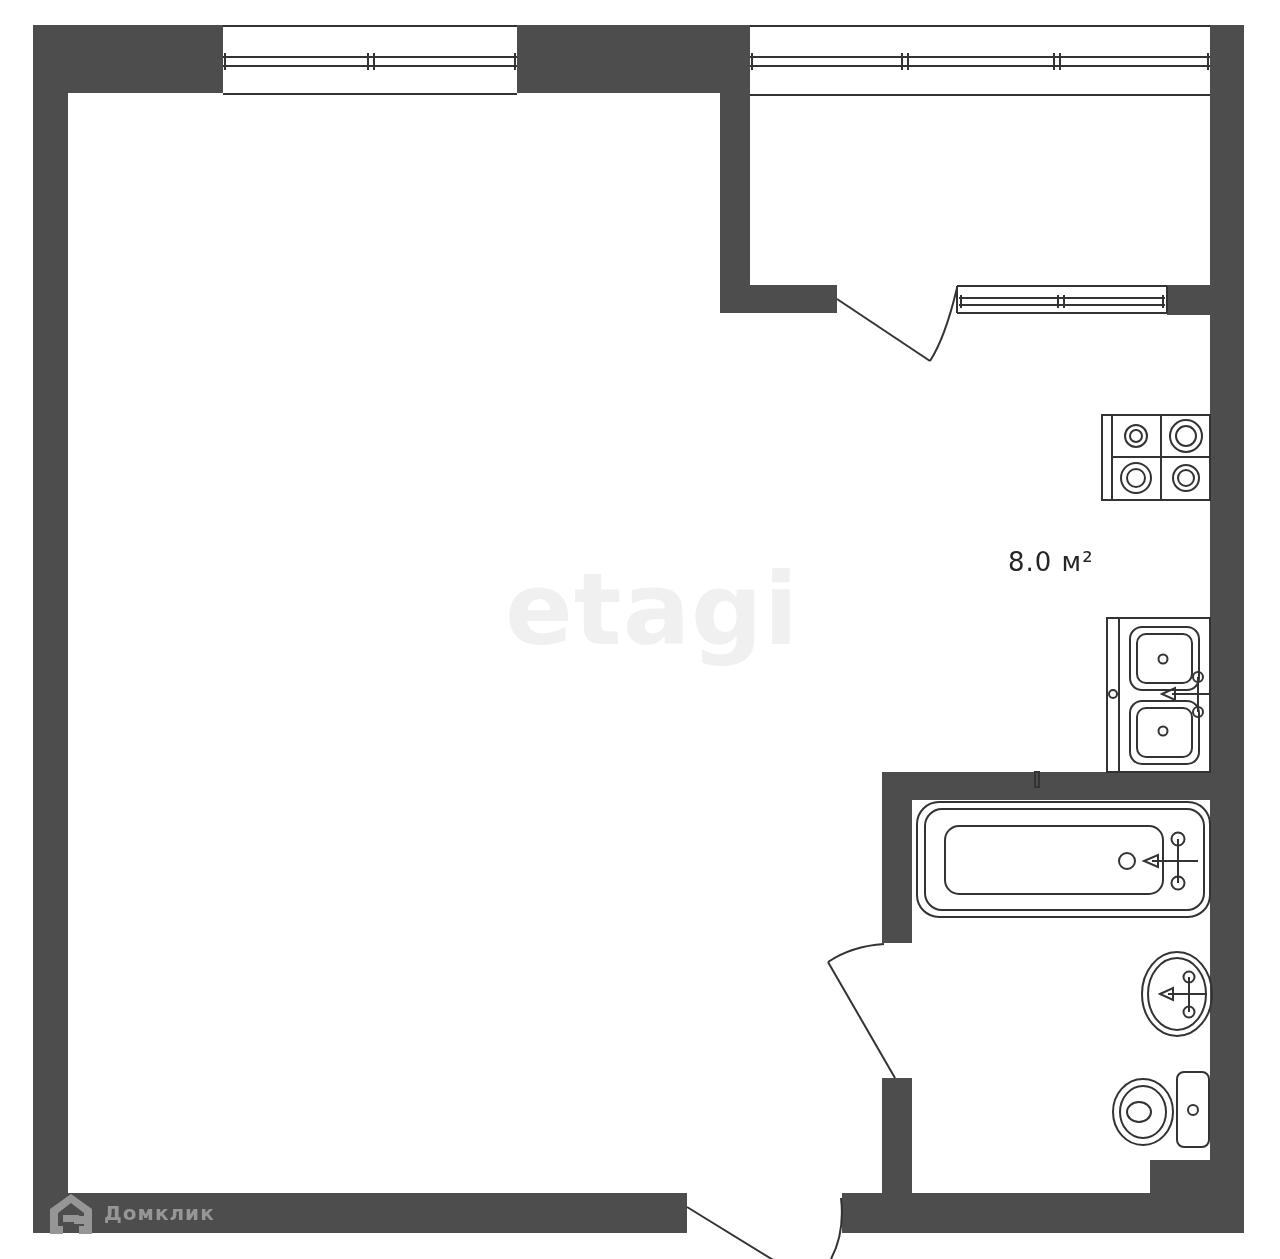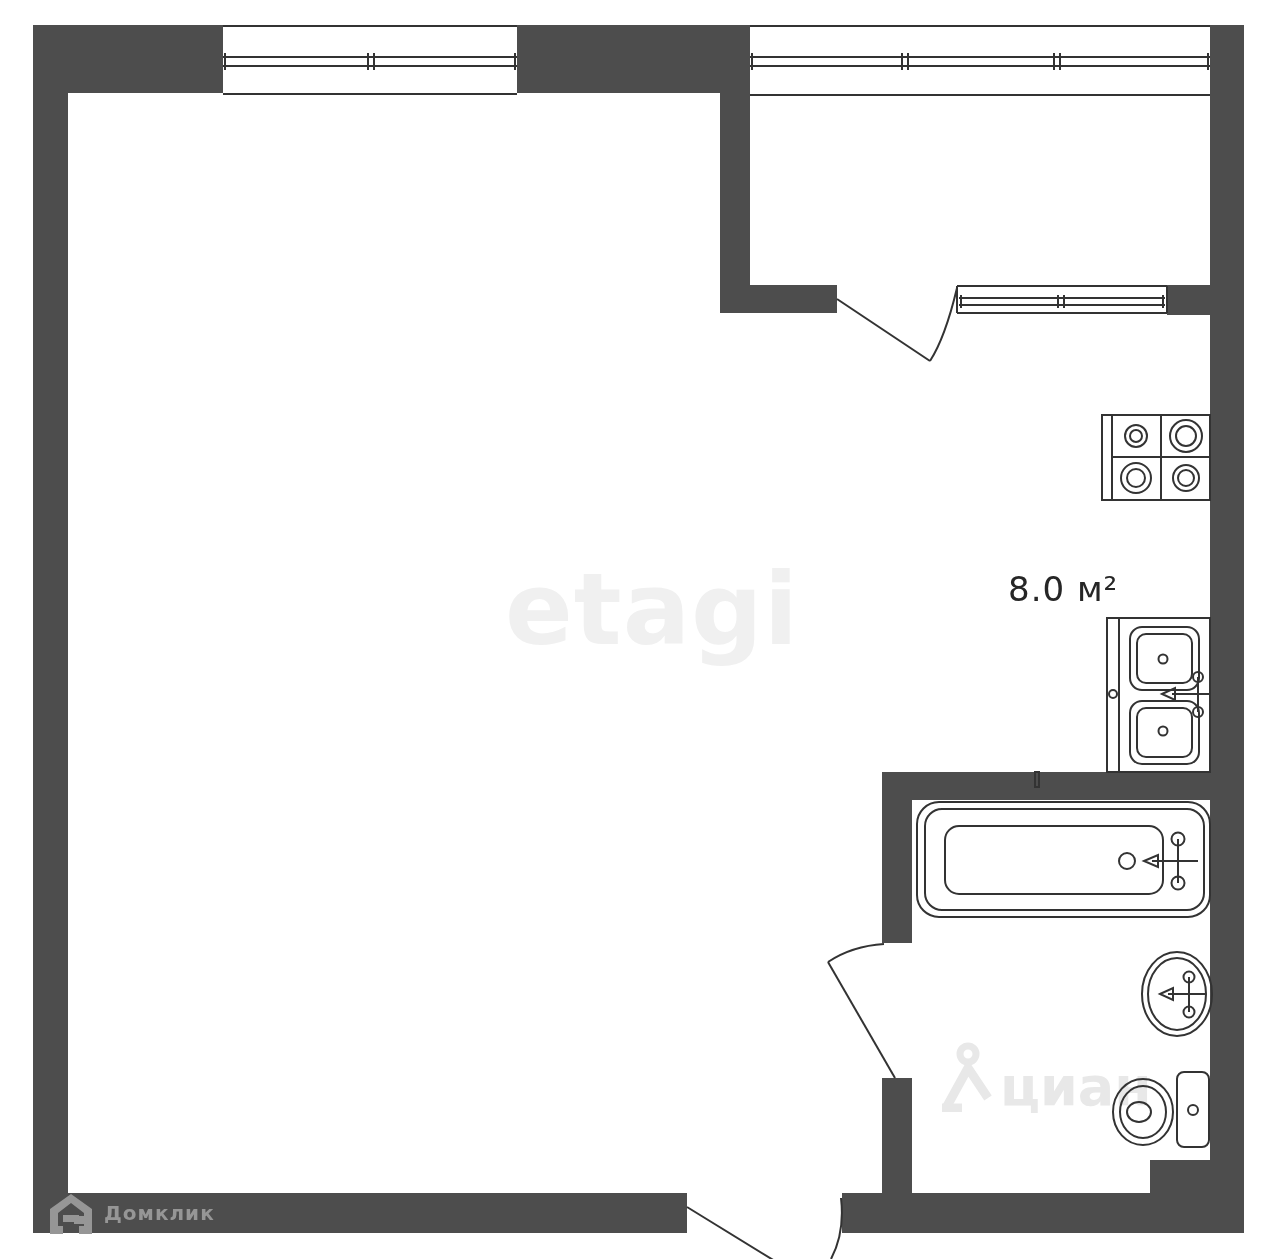--- a/index.html
+++ b/index.html
@@ -26,22 +26,22 @@
     position:absolute;left:505px;top:560px;
     font-size:100px;font-weight:bold;letter-spacing:1px;
     color:var(--etagi-watermark);line-height:1;user-select:none;
   }
   .watermark-cian{
     position:absolute;left:936px;top:1036px;display:flex;align-items:flex-end;gap:6px;
     color:var(--cian-watermark);user-select:none;
   }
   .watermark-cian .cian-text{font-size:54px;font-weight:bold;line-height:0.92;}
   .area-label{
-    position:absolute;left:1008px;top:569px;
-    font-size:34px;color:var(--kitchen-label);letter-spacing:1px;white-space:nowrap;
+    position:absolute;left:1008px;top:547px;
+    font-size:26px;color:var(--kitchen-label);letter-spacing:1px;white-space:nowrap;
   }
   .domclick{
     position:absolute;left:48px;top:1192px;display:flex;align-items:center;gap:10px;
     color:var(--domclick-logo);
   }
   .domclick .domclick-text{font-size:20px;font-weight:bold;letter-spacing:1px;}
 </style>
 </head>
 <body>
 
@@ -54,28 +54,20 @@
   <div class="wall" style="left:842px;top:1193px;width:402px;height:40px;"></div>
   <div class="wall" style="left:1210px;top:25px;width:34px;height:1208px;"></div>
   <div class="wall" style="left:720px;top:93px;width:30px;height:220px;"></div>
   <div class="wall" style="left:720px;top:285px;width:117px;height:28px;"></div>
   <div class="wall" style="left:1167px;top:285px;width:43px;height:30px;"></div>
   <div class="wall" style="left:882px;top:772px;width:328px;height:28px;"></div>
   <div class="wall" style="left:882px;top:772px;width:30px;height:171px;"></div>
   <div class="wall" style="left:882px;top:1078px;width:30px;height:115px;"></div>
   <div class="wall" style="left:1150px;top:1160px;width:60px;height:33px;"></div>
 
-  <div class="watermark-cian">
-    <svg width="58" height="76" viewBox="0 0 58 76">
-      <circle cx="32" cy="18" r="8" fill="none" stroke="var(--cian-watermark)" stroke-width="7"></circle>
-      <path d="M10 72 L32 32 L52 62" fill="none" stroke="var(--cian-watermark)" stroke-width="9"></path>
-      <path d="M6 72 L26 72" fill="none" stroke="var(--cian-watermark)" stroke-width="9"></path>
-    </svg>
-    <span class="cian-text">циан</span>
-  </div>
 
   <svg class="plan-svg" viewBox="0 0 1280 1259">
 
     <g>
       <line x1="223" y1="26" x2="517" y2="26"></line>
       <line x1="223" y1="94" x2="517" y2="94"></line>
       <line x1="223" y1="57" x2="517" y2="57"></line>
       <line x1="223" y1="66" x2="517" y2="66"></line>
       <line x1="225" y1="53" x2="225" y2="70"></line>
       <line x1="368" y1="53" x2="368" y2="70"></line>

